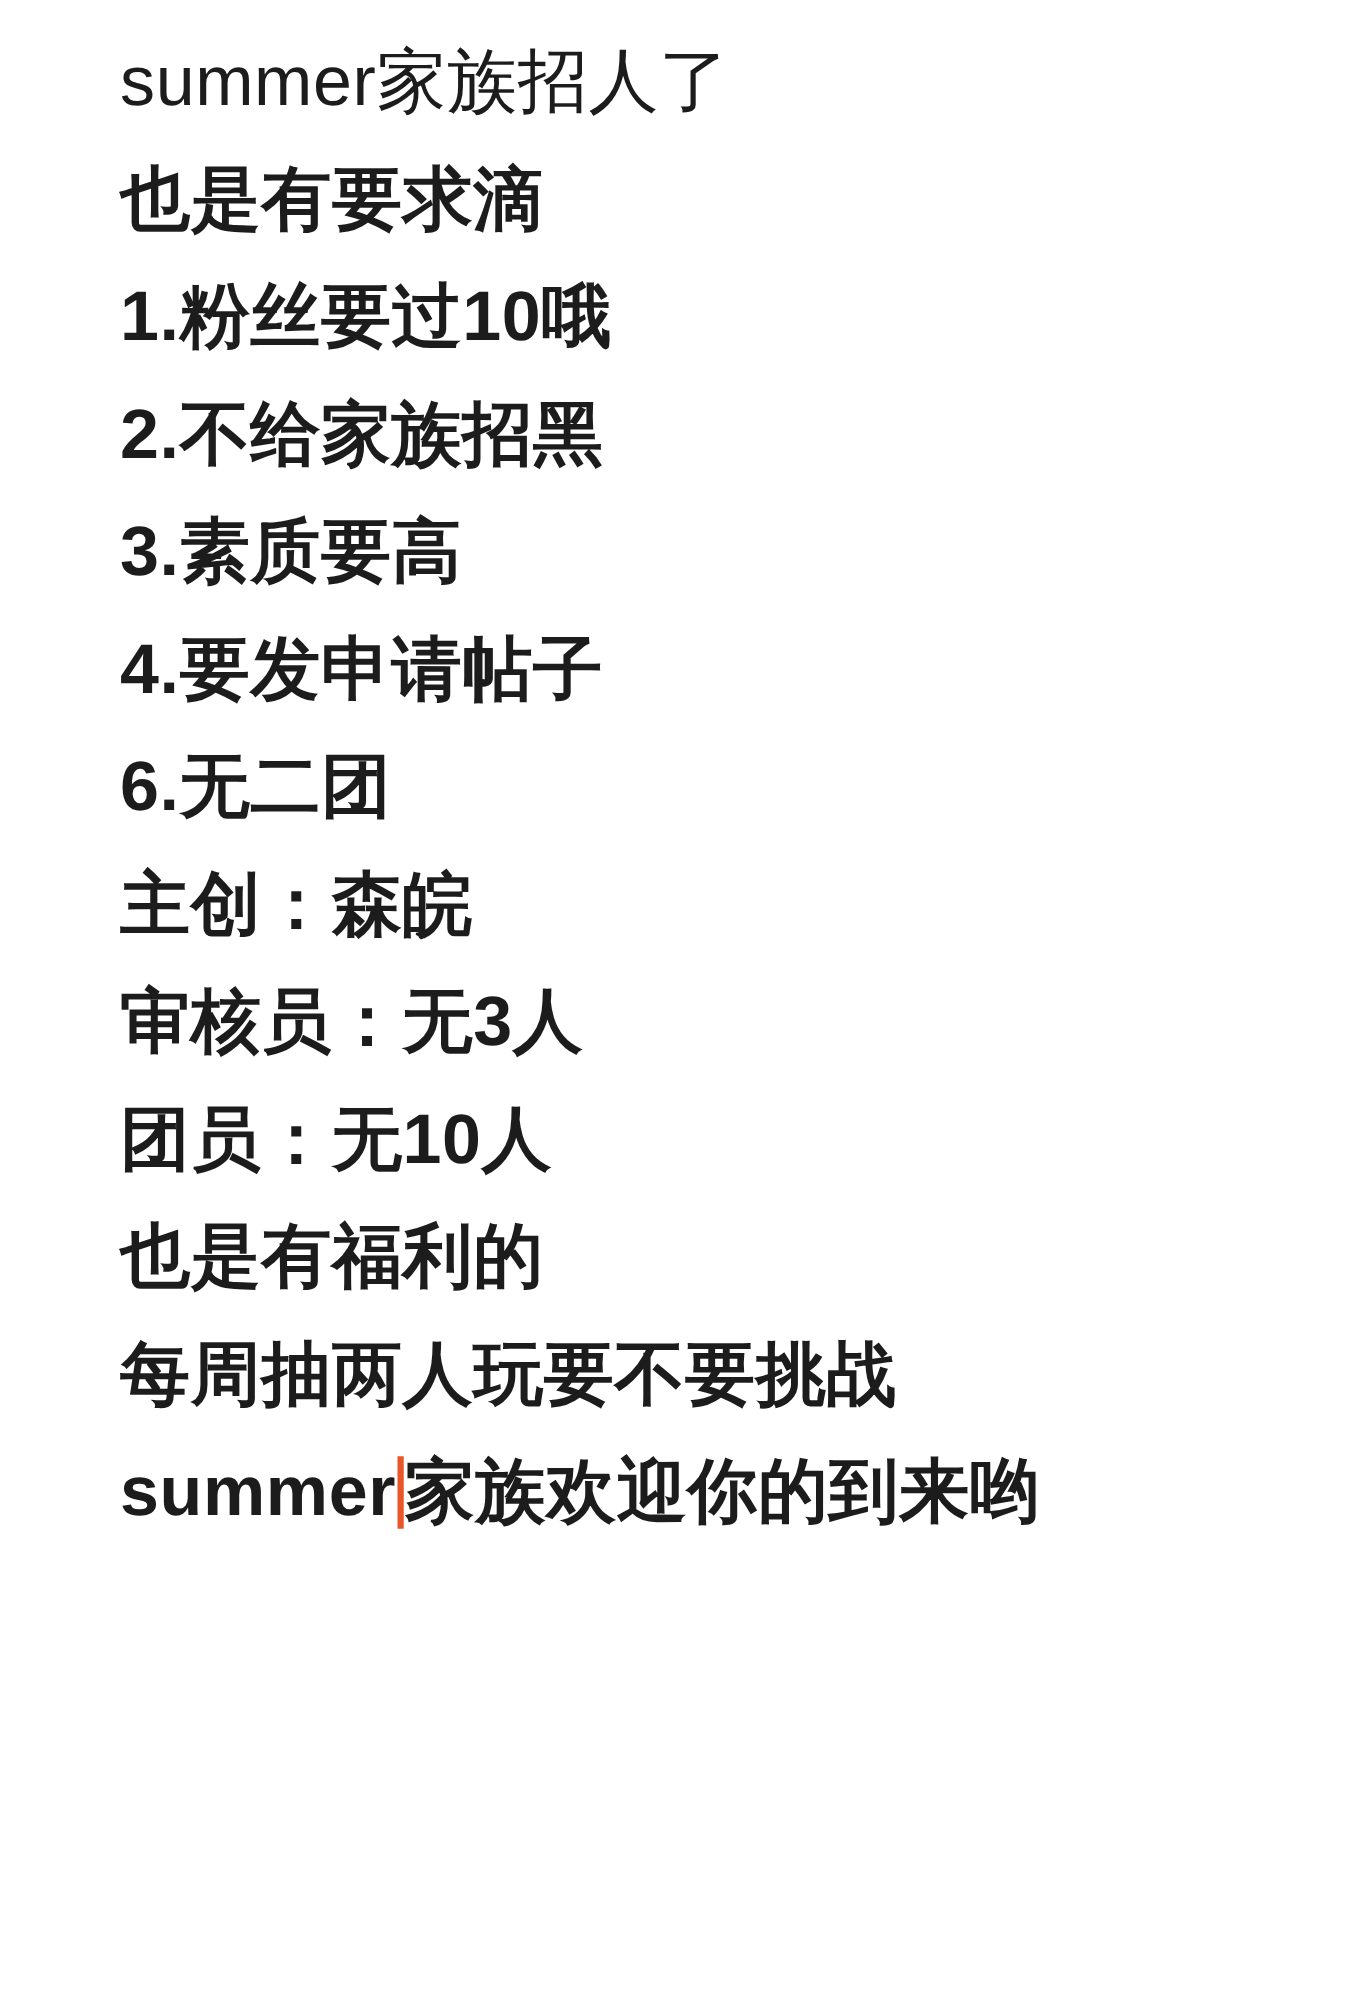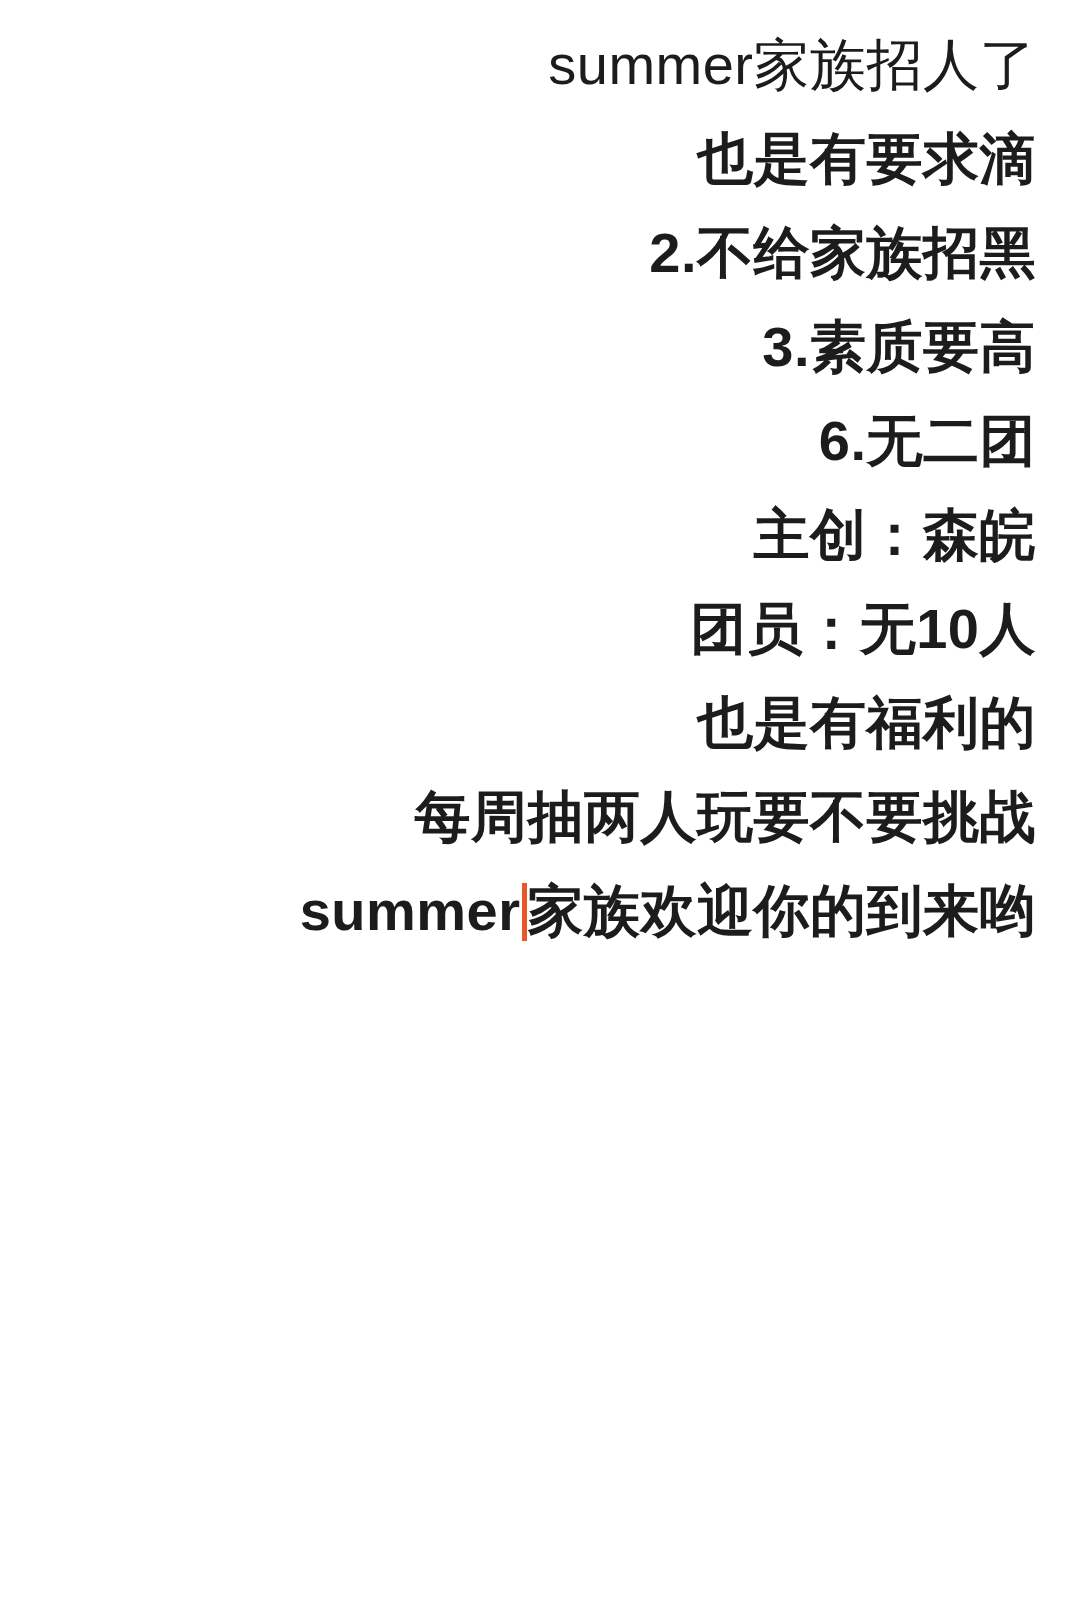--- a/index.html
+++ b/index.html
@@ -12,21 +12,20 @@
     height: 1608px;
     font-family: "Liberation Sans", "DejaVu Sans", sans-serif;
     -webkit-font-smoothing: antialiased;
   }
   .page {
     position: relative;
     width: 1080px;
     height: 1608px;
     background: #ffffff;
     overflow: hidden;
-    text-align: right;
   }
   .text-block {
     position: absolute;
     left: 96px;
     top: 18px;
     width: 940px;
   }
   .line {
     font-size: 56px;
     line-height: 94px;
@@ -48,22 +47,25 @@
     margin: 0 1px;
   }
 </style>
 </head>
 <body>
 
 <div class="page">
   <div class="text-block">
     <div class="line latin-lead">summer家族招人了</div>
     <div class="line">也是有要求滴</div>
+    <div class="line">1.粉丝要过10哦</div>
     <div class="line">2.不给家族招黑</div>
     <div class="line">3.素质要高</div>
+    <div class="line">4.要发申请帖子</div>
     <div class="line">6.无二团</div>
     <div class="line">主创：森皖</div>
+    <div class="line">审核员：无3人</div>
     <div class="line">团员：无10人</div>
     <div class="line">也是有福利的</div>
     <div class="line">每周抽两人玩要不要挑战</div>
     <div class="line"><span class="latin-lead">summer</span><span class="cursor"></span><span>家族欢迎你的到来哟</span></div>
   </div>
 </div>
 
 </body></html>

